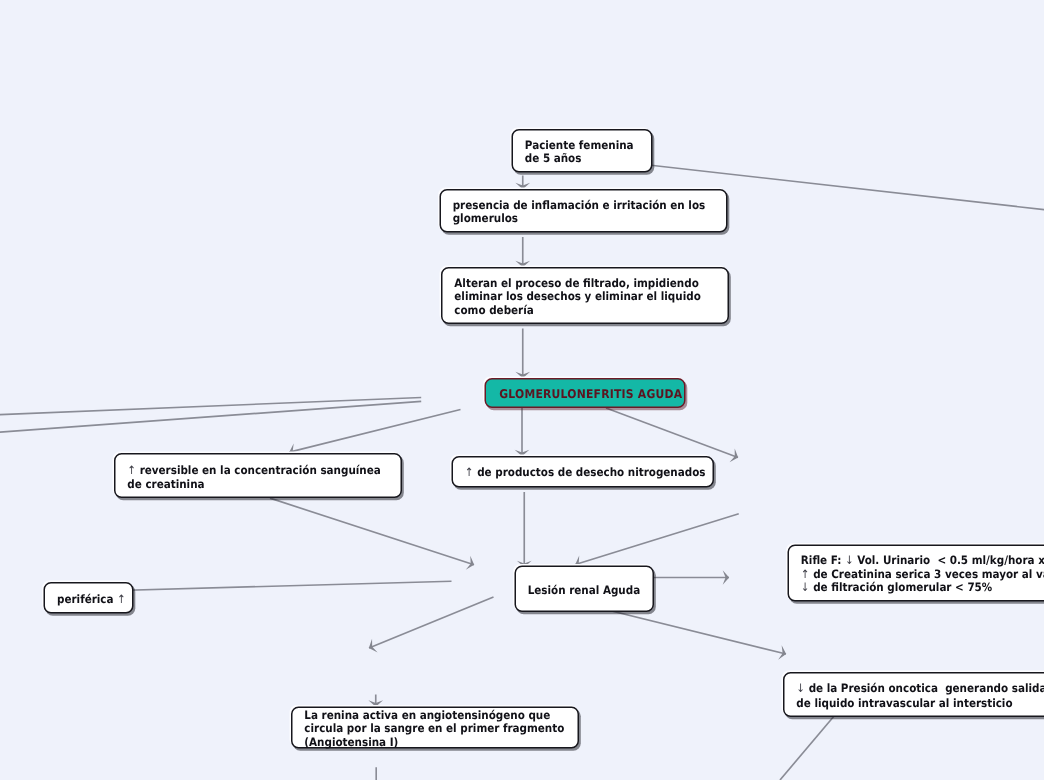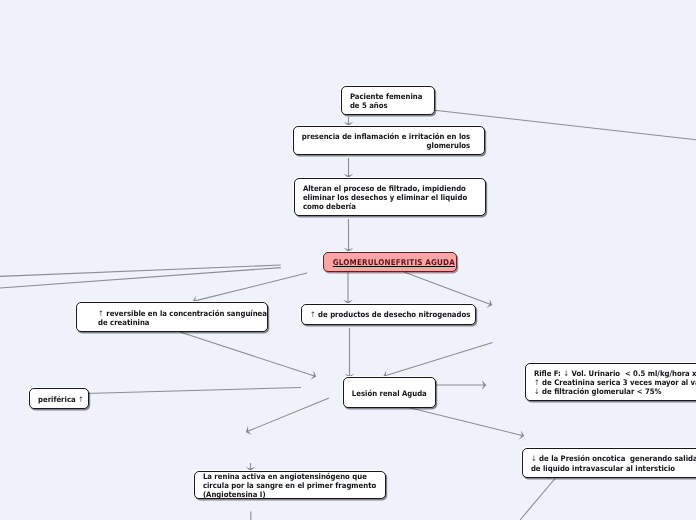--- a/index.html
+++ b/index.html
@@ -8,22 +8,22 @@
        font-family:"DejaVu Sans",sans-serif;
        -webkit-font-smoothing:antialiased;text-rendering:geometricPrecision;}
   #canvas{position:relative;width:696px;height:520px;overflow:hidden;}
   svg.edges{position:absolute;left:0;top:0;width:696px;height:520px;pointer-events:none;}
   .node{position:absolute;box-sizing:border-box;background:#ffffff;
         border:1.3px solid #17171d;border-radius:5px;
         box-shadow:-1px -1px 0 0 #fcfcff, 1.2px 1.5px 0 rgba(26,26,34,.5);
         display:flex;align-items:center;z-index:5;margin-left:40px;}
   .node .tx{font-size:7.7px;font-weight:bold;font-stretch:condensed;
             line-height:9.2px;color:#111117;padding:1.4px 0 0 8px;white-space:pre;}
-  .node.center{background:#fca5a5;border-color:#6b1a27;
-               box-shadow:-1px -1px 0 0 #fcfcff, 1.2px 1.5px 0 rgba(80,18,30,.45);text-decoration:underline;}
+  .node.center{background:#14b8a6;border-color:#6b1a27;
+               box-shadow:-1px -1px 0 0 #fcfcff, 1.2px 1.5px 0 rgba(80,18,30,.45);}
   .node.center .tx{color:#5c1420;font-size:8px;letter-spacing:.02em;padding-left:9px;}
   .node .tx i.ar{font-style:normal;font-weight:normal;color:#3c3c45;}
 </style>
 </head>
 <body>
 
 <div id="canvas">
   <svg class="edges" viewBox="0 0 696 520">
     <defs>
       <marker id="ah" markerWidth="14" markerHeight="14" refX="11.8" refY="7" orient="auto" markerUnits="userSpaceOnUse">
@@ -50,33 +50,33 @@
       <path d="M250.5,463 L250.5,471" marker-end="url(#ah)"></path>
       <path d="M250.8,511.5 L250.8,524"></path>
       <path d="M566.5,465 L520,520"></path>
     </g>
   </svg>
 
   <div class="node" style="left:300.9px;top:85.8px;width:94.2px;height:29.3px;">
     <span class="tx">Paciente femenina
 de 5 años</span>
   </div>
-  <div class="node" style="left:252.8px;top:125.9px;width:192.4px;height:29.4px;text-align:right;">
+  <div class="node" style="left:252.8px;top:125.9px;width:192.4px;height:29.4px;">
     <span class="tx">presencia de inflamación e irritación en los
 glomerulos</span>
   </div>
   <div class="node" style="left:253.9px;top:178.1px;width:192.5px;height:38px;">
     <span class="tx">Alteran el proceso de filtrado, impidiendo
 eliminar los desechos y eliminar el liquido
 como debería</span>
   </div>
   <div class="node center" style="left:282.8px;top:251.9px;width:134.4px;height:20.4px;">
     <span class="tx">GLOMERULONEFRITIS AGUDA</span>
   </div>
-  <div class="node" style="left:35.9px;top:302px;width:192.1px;height:30.1px;justify-content:flex-end;">
+  <div class="node" style="left:35.9px;top:302px;width:192.1px;height:30.1px;">
     <span class="tx"><i class="ar">↑</i> reversible en la concentración sanguínea
 de creatinina</span>
   </div>
   <div class="node" style="left:260.9px;top:303.5px;width:175.5px;height:21.4px;">
     <span class="tx"><i class="ar">↑</i> de productos de desecho nitrogenados</span>
   </div>
   <div class="node" style="left:302.8px;top:377px;width:93.2px;height:31px;">
     <span class="tx">Lesión renal Aguda</span>
   </div>
   <div class="node" style="left:484.9px;top:362.5px;width:214.2px;height:38.5px;">

